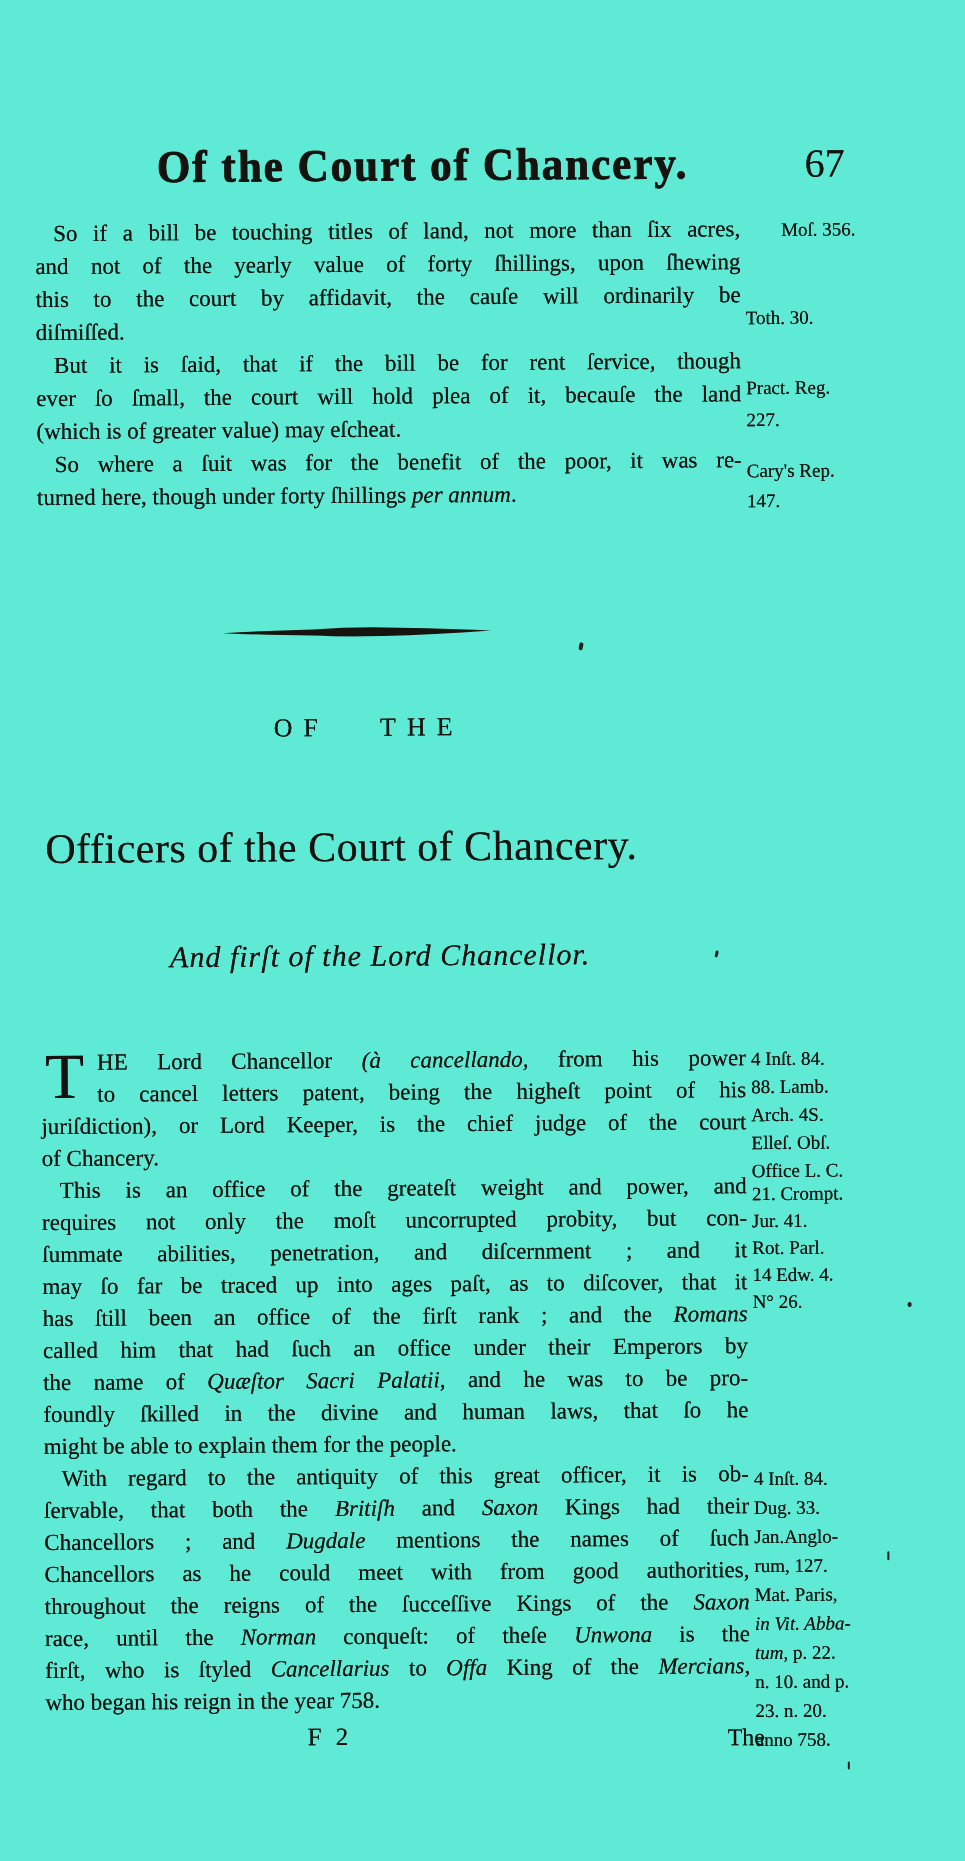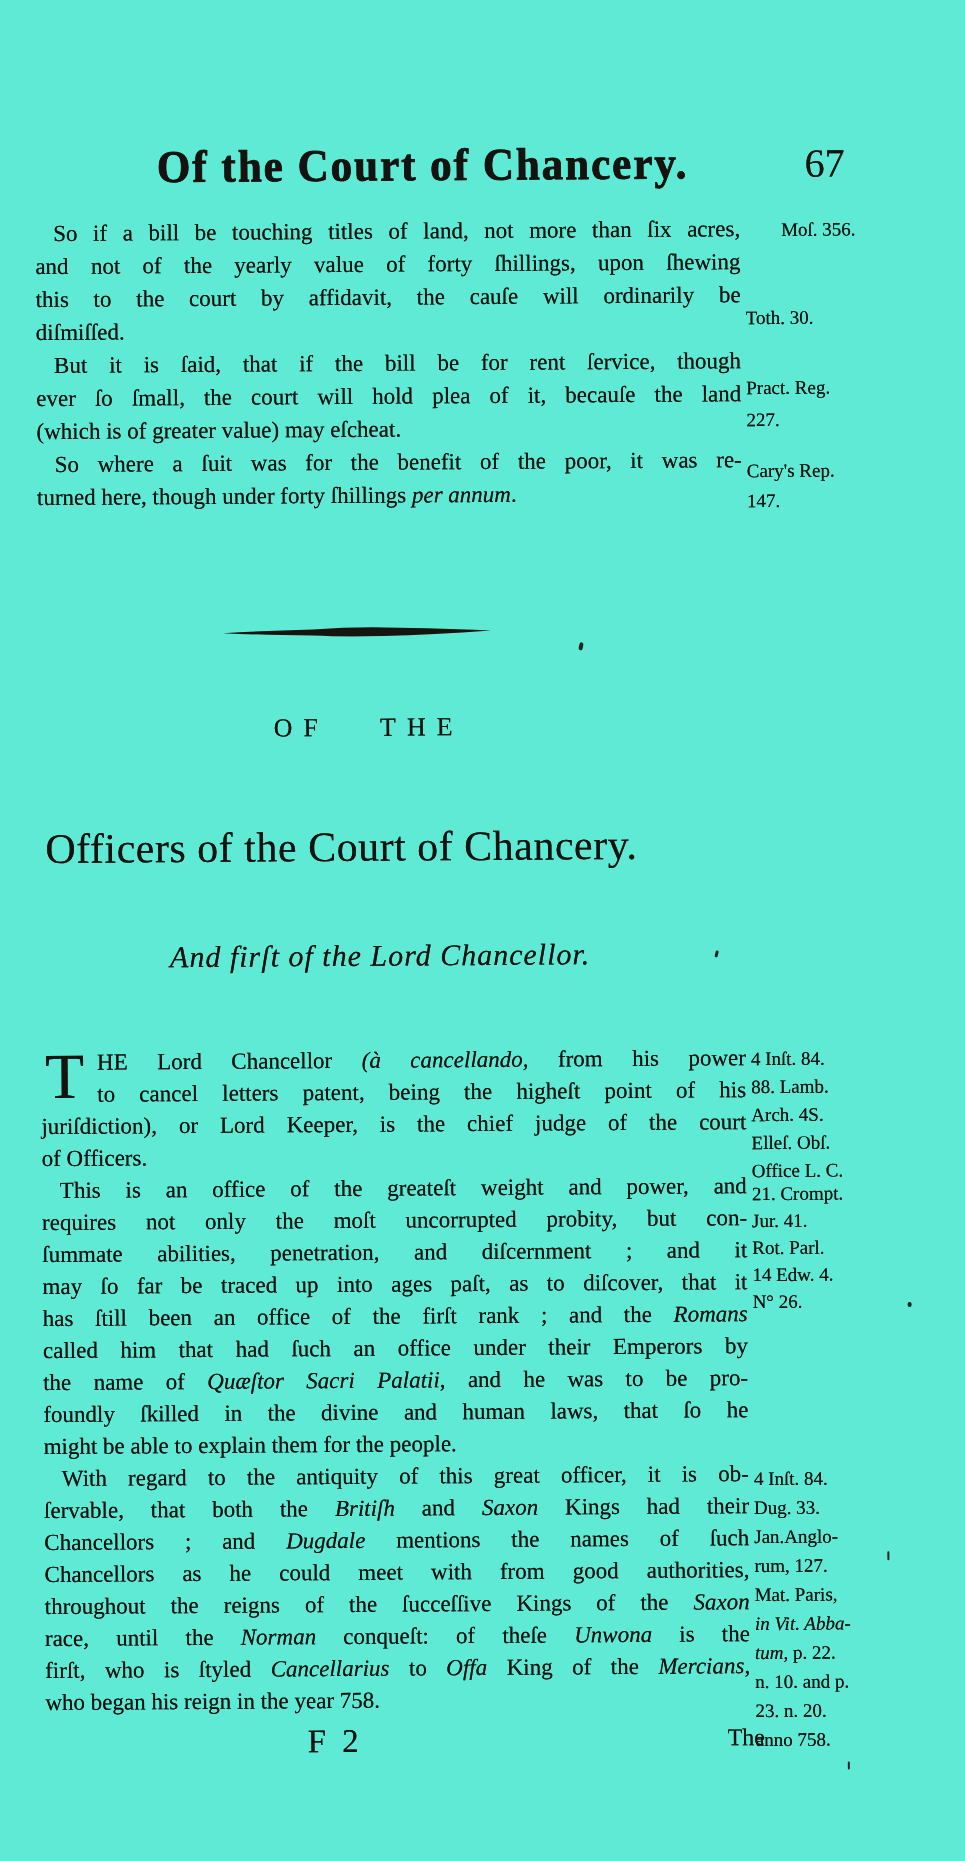--- a/index.html
+++ b/index.html
@@ -44,21 +44,21 @@
   }
   .section-title{
     position:absolute;left:46px;top:822px;width:705px;
     font-size:42px;font-weight:normal;letter-spacing:0.5px;margin:0;
   }
   .section-subtitle{
     position:absolute;left:40px;top:938px;width:680px;text-align:center;
     font-size:30px;font-style:italic;font-weight:normal;letter-spacing:1px;margin:0;
   }
   
-  .signature{position:absolute;left:302px;top:1722px;font-size:33px;letter-spacing:4px;text-align:center;}
+  .signature{position:absolute;left:302px;top:1722px;font-size:25px;letter-spacing:4px;text-align:center;}
   .catchword{position:absolute;left:722px;top:1726px;font-size:24px;}
   
   .speck{position:absolute;background:#26221e;border-radius:2px;}
 </style>
 </head>
 <body>
 
 <div class="page">
   <div class="tilt">
 
@@ -119,21 +119,21 @@
     <h1 class="section-title">Officers of the Court of Chancery.</h1>
     <h2 class="section-subtitle">And firſt of the Lord Chancellor.</h2>
 
     <section class="area" id="area2">
         <div class="para-row">
           <div class="para-text">
             <span class="dropcap">T</span>
             <div class="line just"><span>HE Lord Chancellor </span><span class="it">(à cancellando,</span><span> from his power</span></div>
             <div class="line just"><span>to cancel letters patent, being the higheſt point of his</span></div>
             <div class="line just"><span>juriſdiction), or Lord Keeper, is the chief judge of the court</span></div>
-            <div class="line"><span>of Officers.</span></div>
+            <div class="line"><span>of Chancery.</span></div>
           </div>
           <div class="para-notes">
             <div class="note" style="top: 3px; line-height: 28px;">
               <div class="nline"><span>4 Inſt. 84.</span></div>
               <div class="nline"><span>88. Lamb.</span></div>
               <div class="nline"><span>Arch. 4S.</span></div>
               <div class="nline"><span>Elleſ. Obſ.</span></div>
               <div class="nline"><span>Office L. C.</span></div>
             </div>
           </div>

